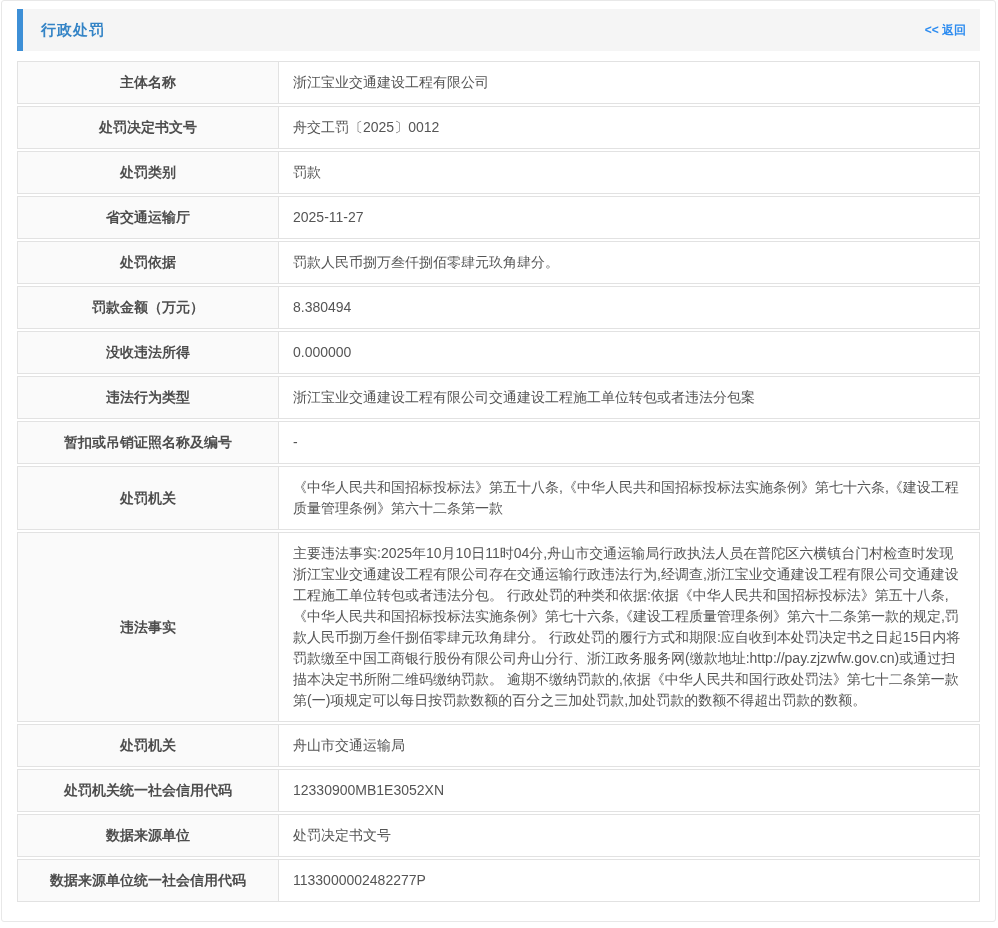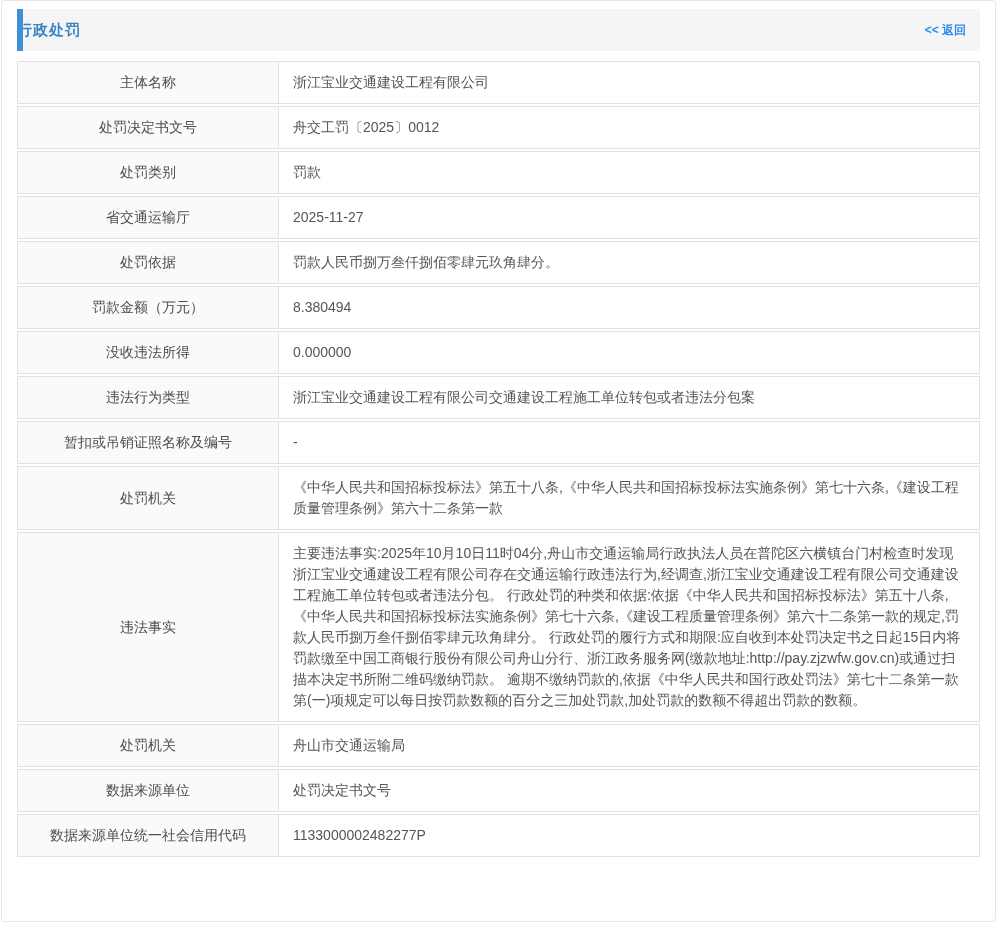--- a/index.html
+++ b/index.html
@@ -25,21 +25,21 @@
     border:1px solid #e8e8e8;
     border-radius:3px;
     padding:8px 15px 0 15px;
   }
   .panel-header{
     height:42px;
     background:var(--header-bg);
     display:flex;
     align-items:center;
     position:relative;
-    padding-left:0;
+    padding-left:24px;
     margin-bottom:10px;
   }
   .accent-bar{
     position:absolute;
     left:0; top:0; bottom:0;
     width:6px;
     background:var(--accent);
   }
   .panel-title{
     font-size:15px;
@@ -64,21 +64,21 @@
     background:#fff;
   }
   .row-label{
     flex:0 0 261px;
     background:var(--label-bg);
     border-right:1px solid var(--border);
     display:flex;
     align-items:center;
     justify-content:center;
     text-align:center;
-    font-weight:normal;
+    font-weight:bold;
     color:#4d4d4d;
     padding:10px 8px;
     line-height:1.5;
   }
   .row-value{
     flex:1;
     padding:10px 14px;
     line-height:1.5;
     display:flex;
     align-items:flex-end;
@@ -176,20 +176,26 @@
         </div>
     </div>
 
     <div class="row">
       <div class="row-label">处罚机关</div>
       <div class="row-value">
           <span>舟山市交通运输局</span>
         </div>
     </div>
 
+    <div class="row">
+      <div class="row-label">处罚机关统一社会信用代码</div>
+      <div class="row-value">
+          <span>12330900MB1E3052XN</span>
+        </div>
+    </div>
 
     <div class="row">
       <div class="row-label">数据来源单位</div>
       <div class="row-value">
           <span>处罚决定书文号</span>
         </div>
     </div>
 
     <div class="row">
       <div class="row-label">数据来源单位统一社会信用代码</div>

